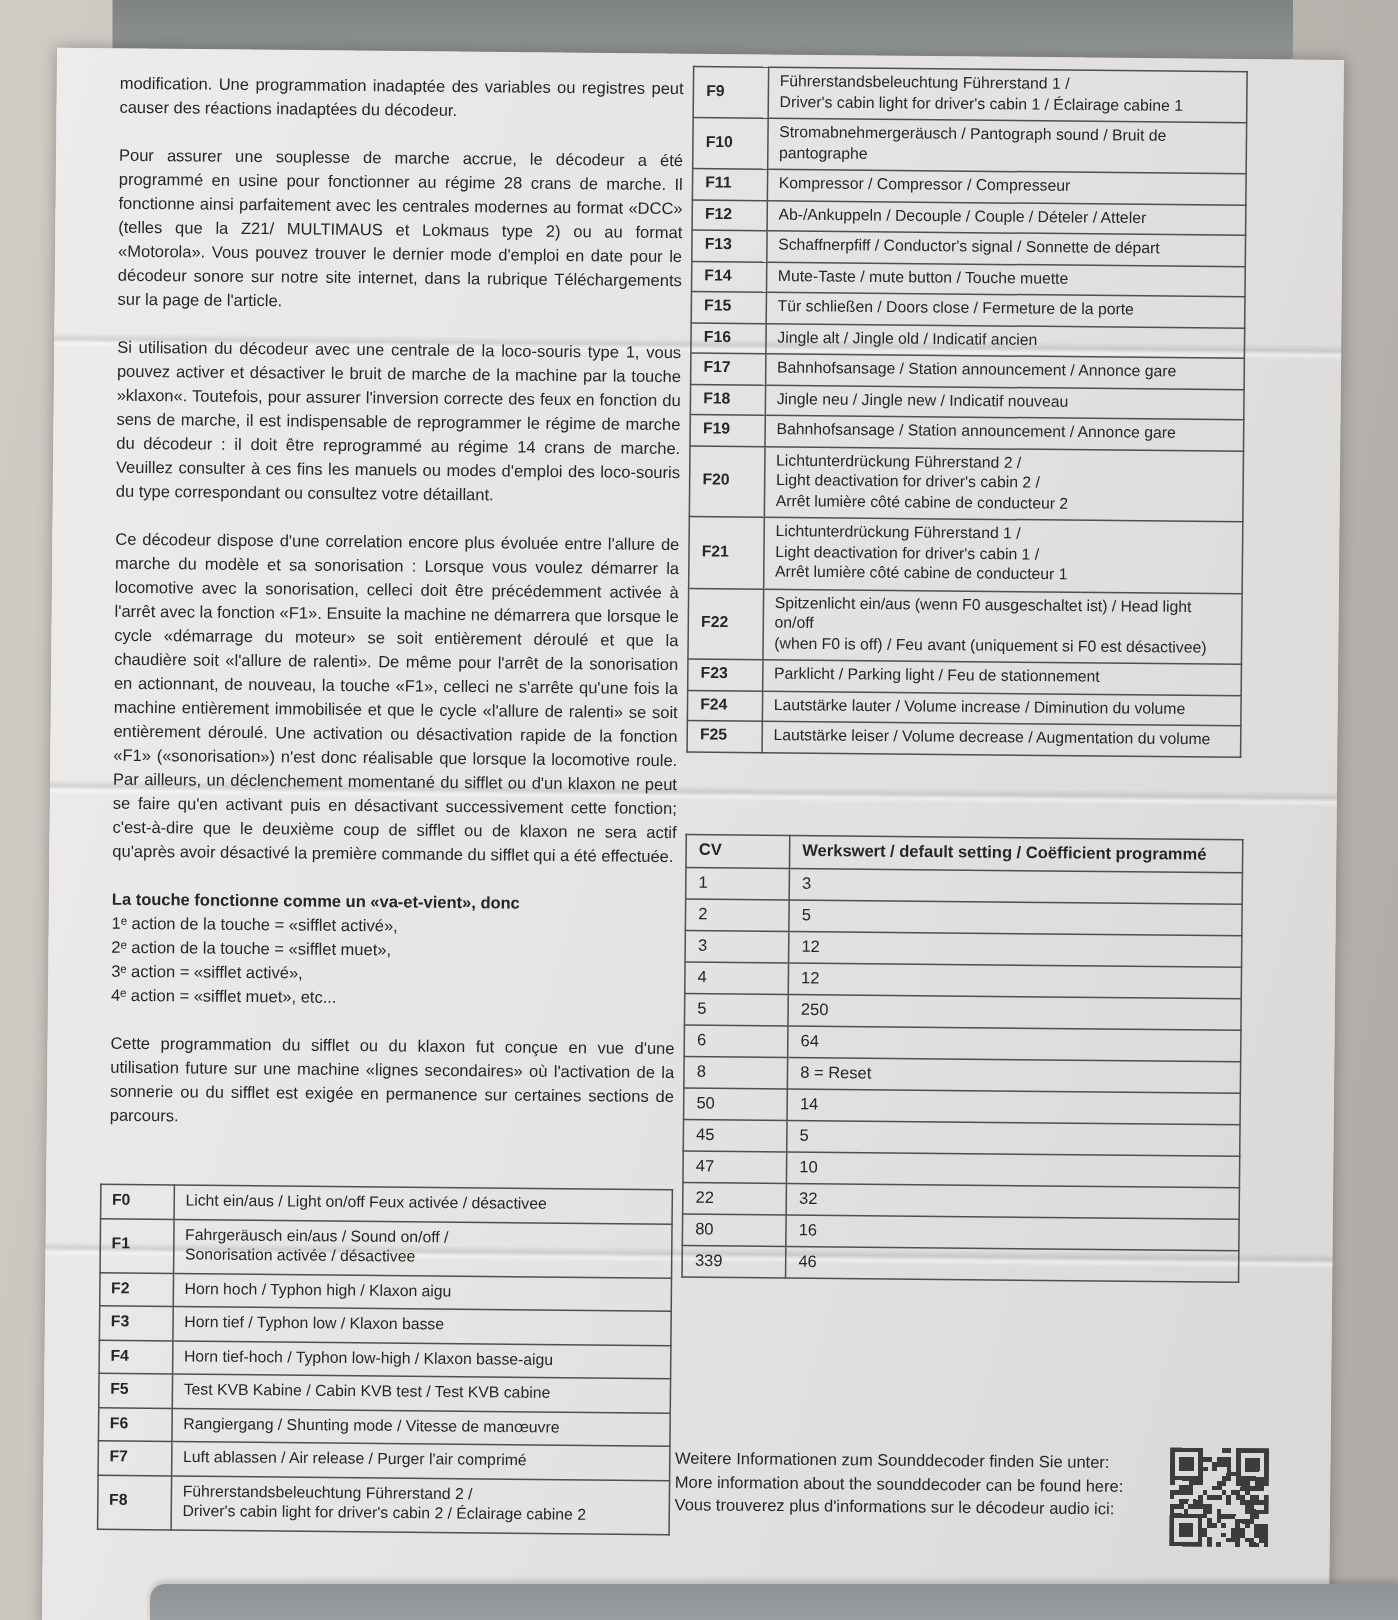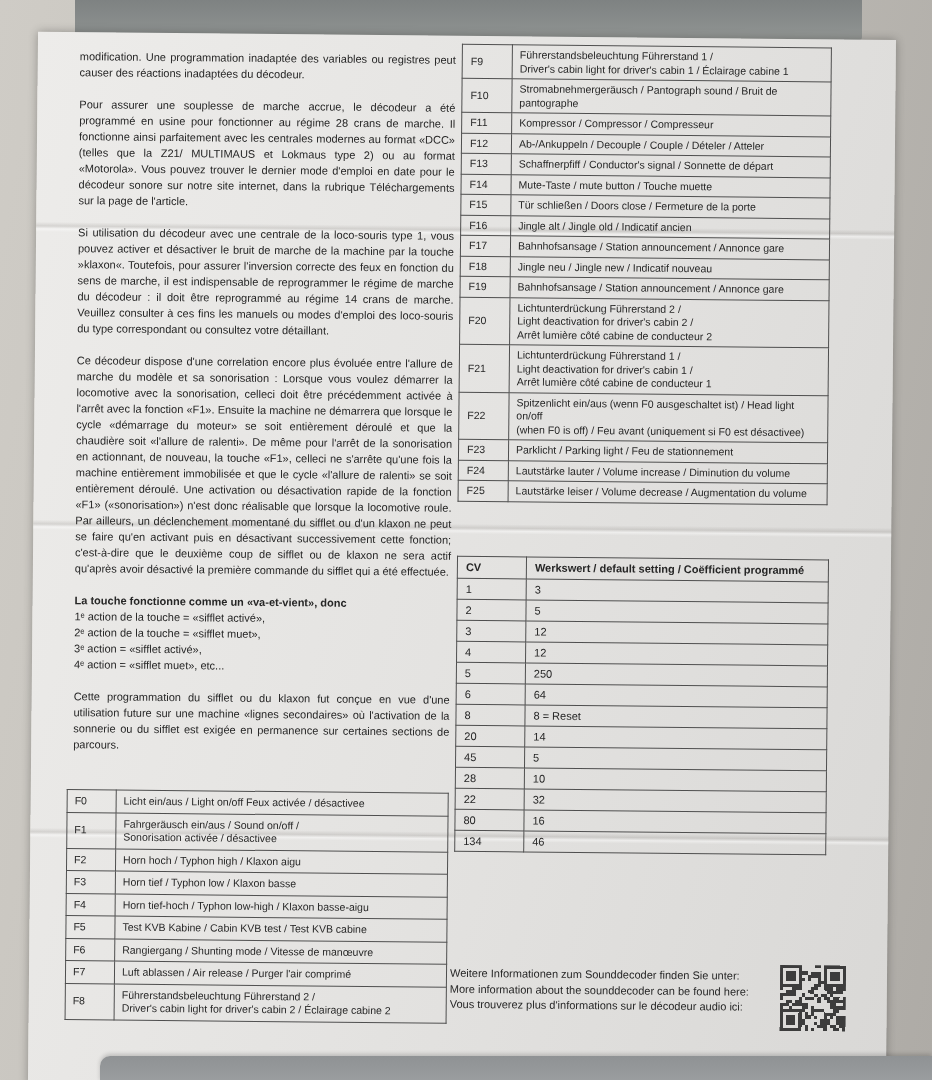--- a/index.html
+++ b/index.html
@@ -34,21 +34,21 @@
   .left-text p{margin:0 0 16px 0;font-size:11px;line-height:16px;text-align:justify;}
   .left-text p.no-just{text-align:left;margin:0;}
   .touch-heading{font-weight:bold;margin:0 0 0 0 !important;text-align:left !important;}
   .actions{margin-bottom:16px;}
 
   table{border-collapse:collapse;table-layout:fixed;}
   td,th{border:1px solid #4f4f4f;vertical-align:middle;}
 
   .ftable{position:absolute;font-size:10.5px;line-height:13.5px;}
   .ftable td{padding:3px 7px;white-space:pre-line;}
-  .ftable td.key{width:34px;font-weight:normal;text-align:left;padding-left:8px;}
+  .ftable td.key{width:34px;font-weight:bold;text-align:left;padding-left:8px;}
   .ftable.high{left:424px;top:8px;width:370px;}
   .ftable.low{left:36px;top:757px;width:382px;}
   .ftable.low td{padding:4px 7px;}
 
   .cvtable{position:absolute;left:424px;top:520px;width:372px;font-size:11px;line-height:13px;}
   .cvtable th{font-weight:bold;text-align:left;padding:4px 8px;}
   .cvtable td{padding:3.5px 8px;}
   .cvtable .key{width:52px;}
 
   .footer-info{position:absolute;left:421px;top:930px;width:330px;font-size:11px;line-height:15.5px;}
@@ -218,46 +218,46 @@
           <td class="key">6</td>
           <td>64</td>
         </tr>
 
         <tr>
           <td class="key">8</td>
           <td>8 = Reset</td>
         </tr>
 
         <tr>
-          <td class="key">20</td>
+          <td class="key">50</td>
           <td>14</td>
         </tr>
 
         <tr>
           <td class="key">45</td>
           <td>5</td>
         </tr>
 
         <tr>
-          <td class="key">28</td>
+          <td class="key">47</td>
           <td>10</td>
         </tr>
 
         <tr>
           <td class="key">22</td>
           <td>32</td>
         </tr>
 
         <tr>
           <td class="key">80</td>
           <td>16</td>
         </tr>
 
         <tr>
-          <td class="key">134</td>
+          <td class="key">339</td>
           <td>46</td>
         </tr>
       </tbody>
   </table>
 
   <table class="ftable low">
     <tbody>
 
         <tr>
           <td class="key">F0</td>

